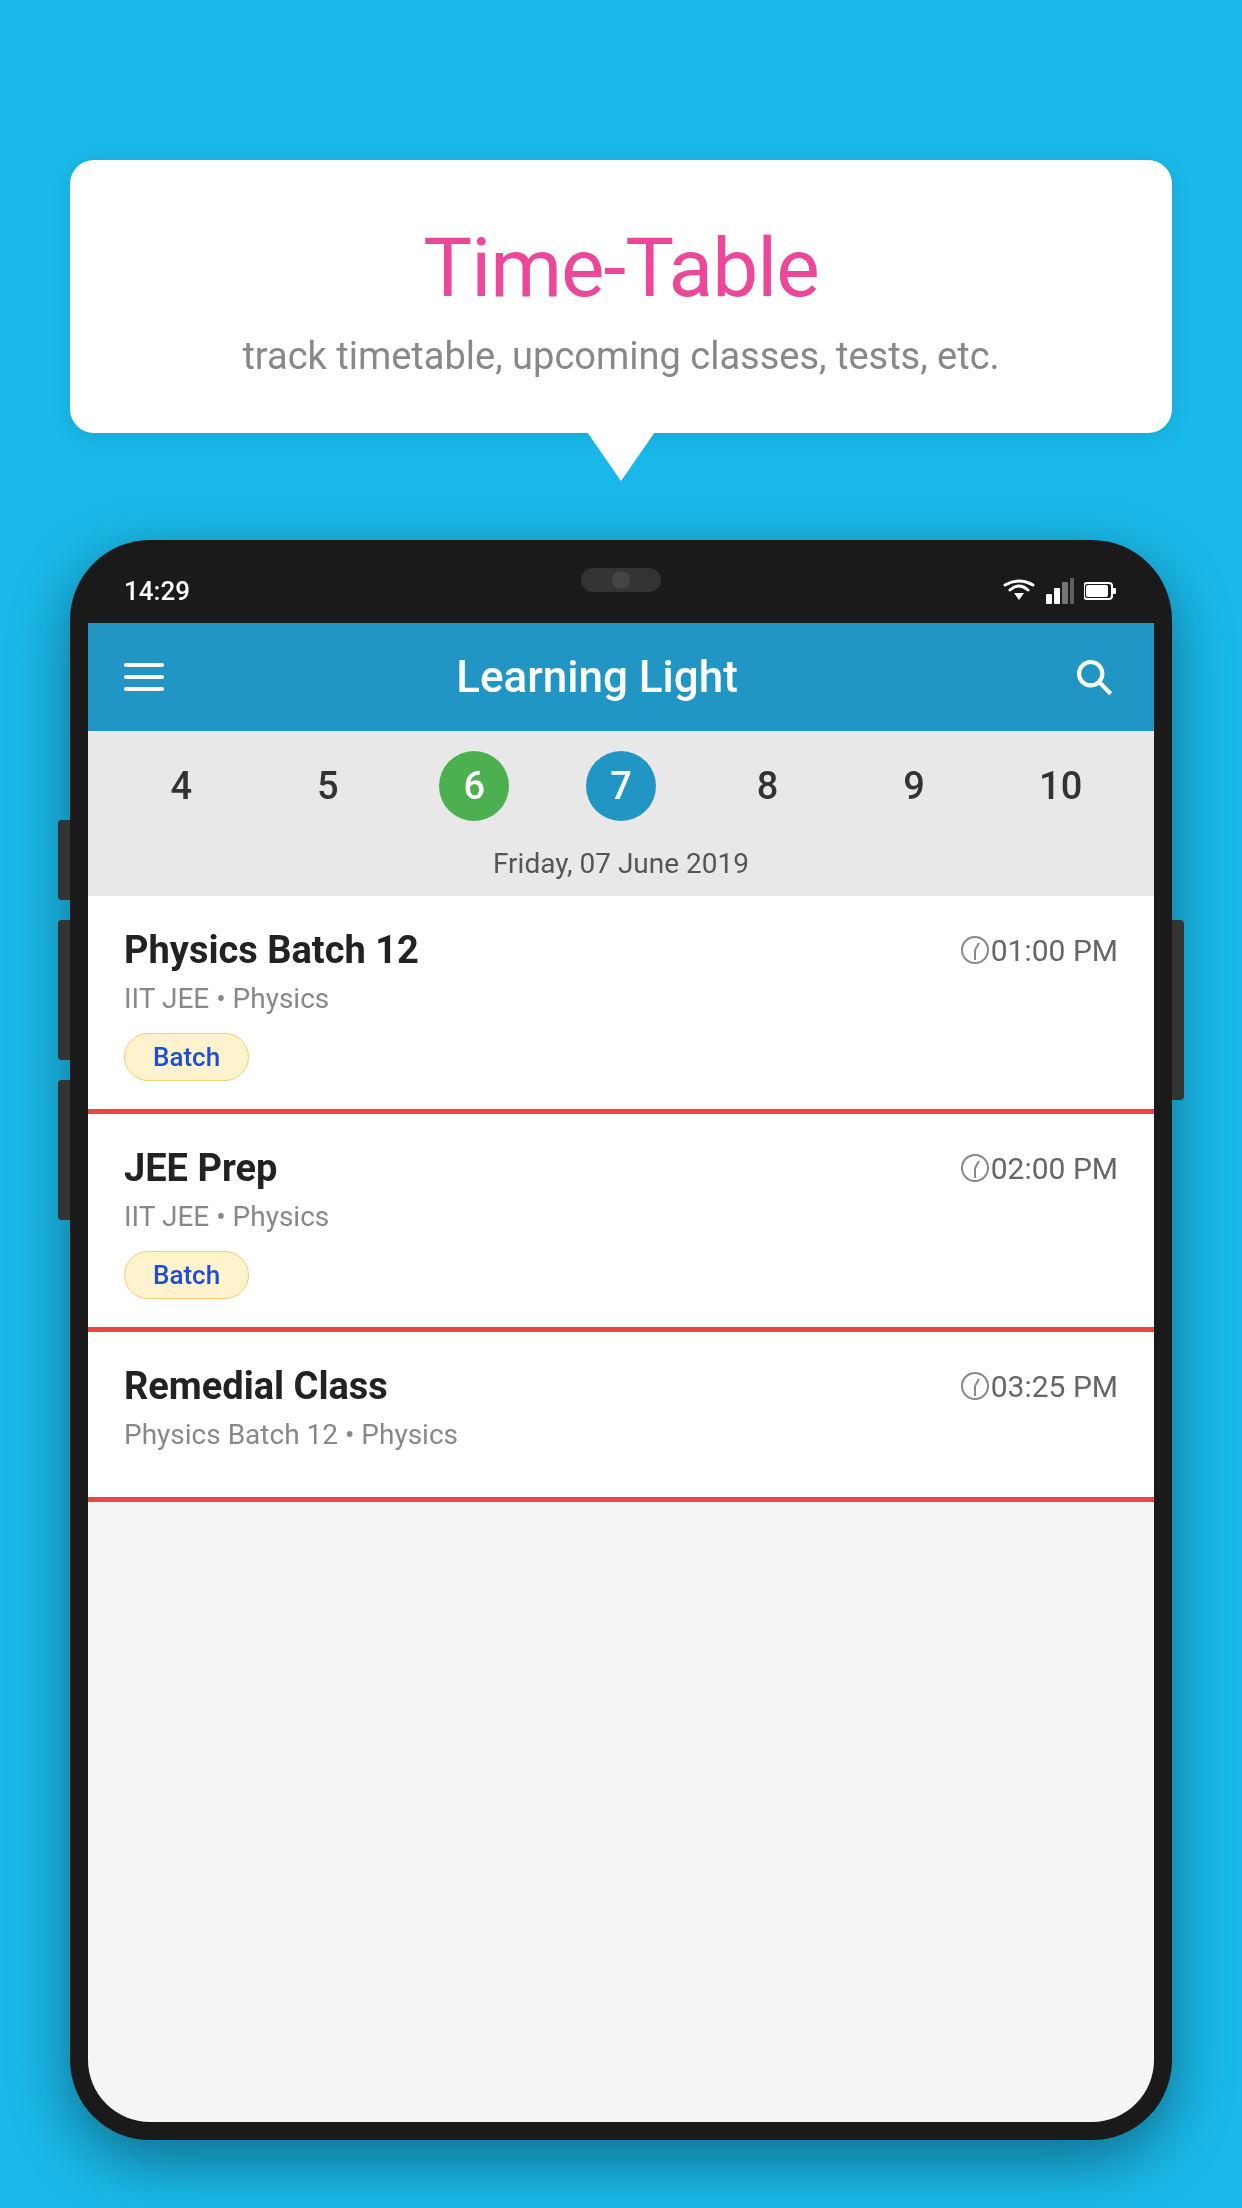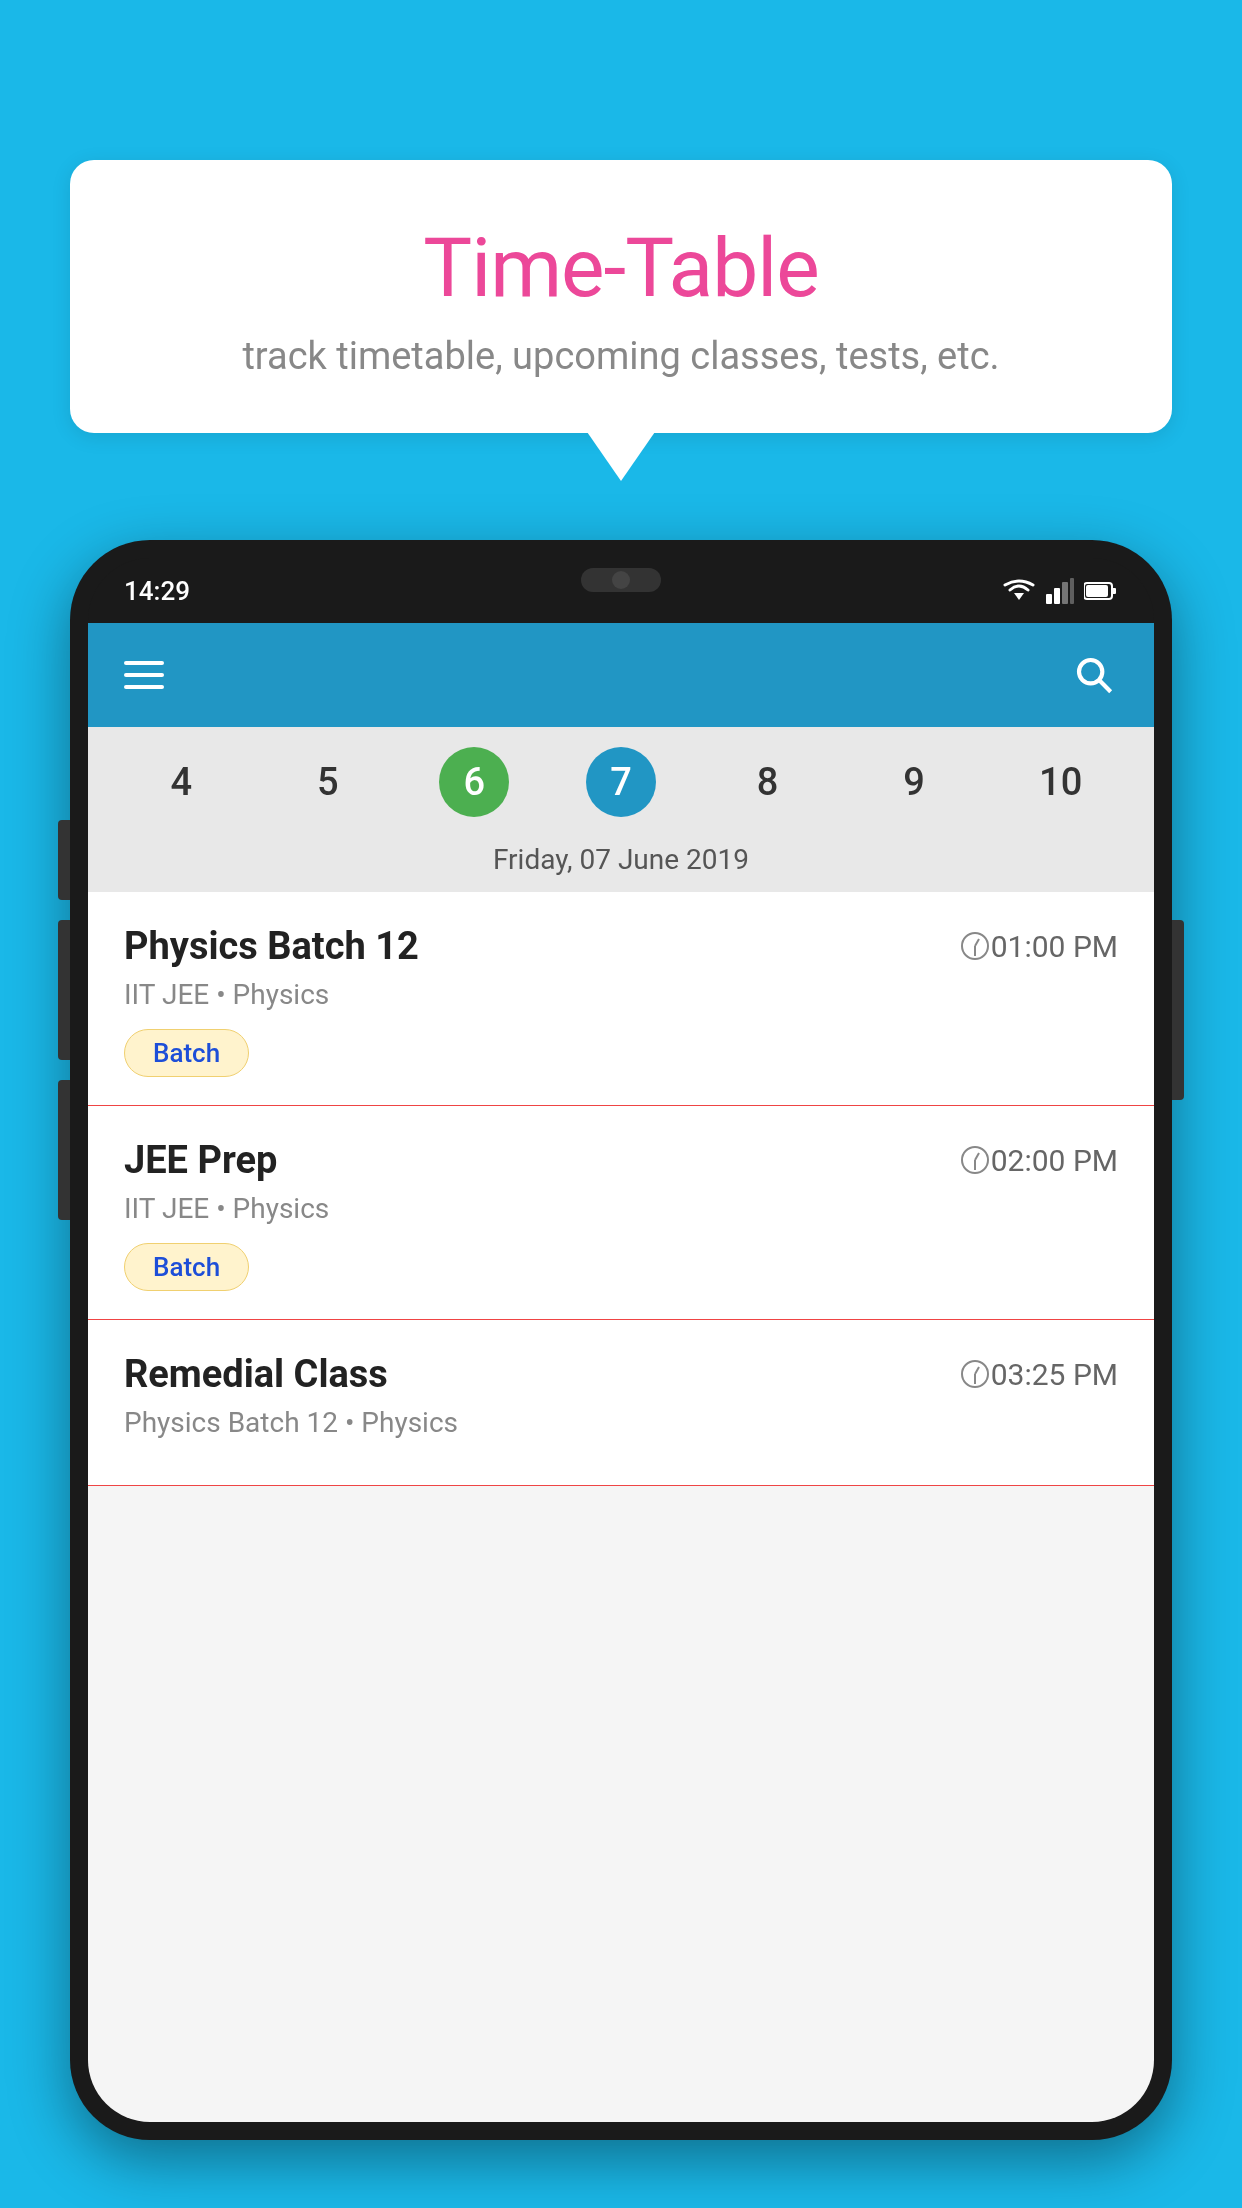--- a/index.html
+++ b/index.html
@@ -259,21 +259,21 @@
 
     
     .schedule-list {
       background: white;
       overflow-y: auto;
     }
 
     .schedule-item {
       background: white;
       padding: 32px 36px 28px;
-      border-bottom: 1px solid #ef4444;
+      border-bottom: 5px solid #ef4444;
     }
 
     .schedule-item-header {
       display: flex;
       justify-content: space-between;
       align-items: center;
       margin-bottom: 10px;
     }
 
     .schedule-name {
@@ -428,20 +428,21 @@
     </div>
 
     <div class="phone-screen">
 
       <div class="app-header">
         <div class="hamburger-icon">
           <span></span>
           <span></span>
           <span></span>
         </div>
+        <div class="app-title">Learning Light</div>
         <div class="search-icon-btn">
           <svg class="search-icon-svg" viewBox="0 0 24 24">
             <circle cx="10" cy="10" r="7" stroke-width="2.5"></circle>
             <line x1="15.5" y1="15.5" x2="22" y2="22" stroke-width="2.5"></line>
           </svg>
         </div>
       </div>
 
       <div class="calendar-strip">
         <div class="day-numbers">

